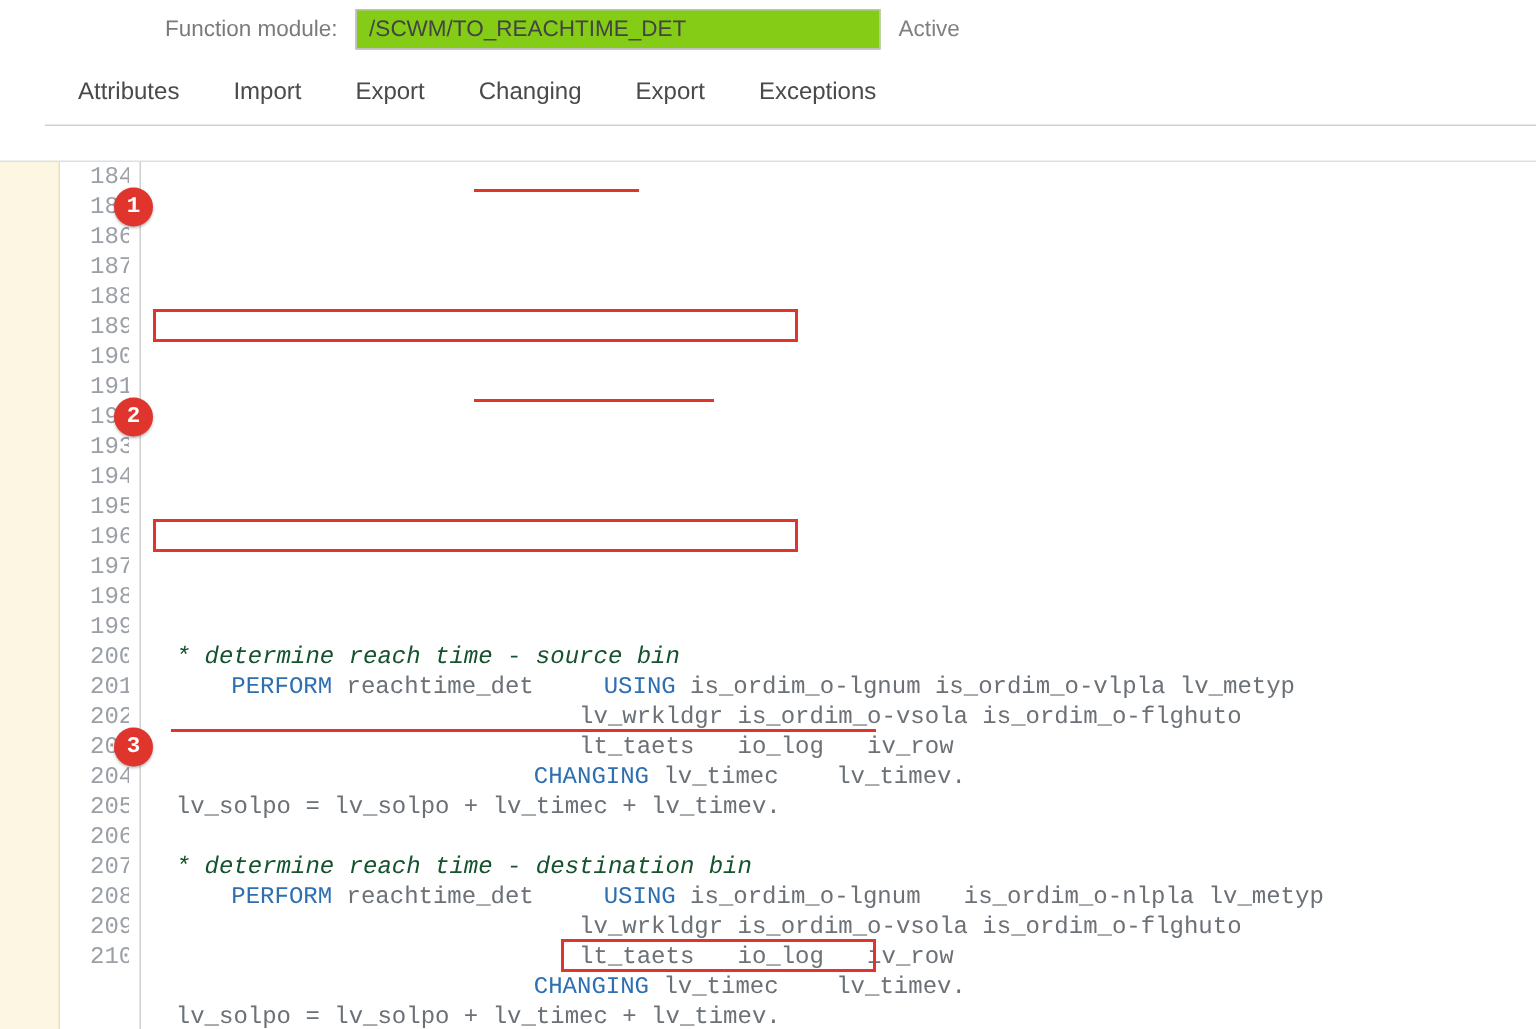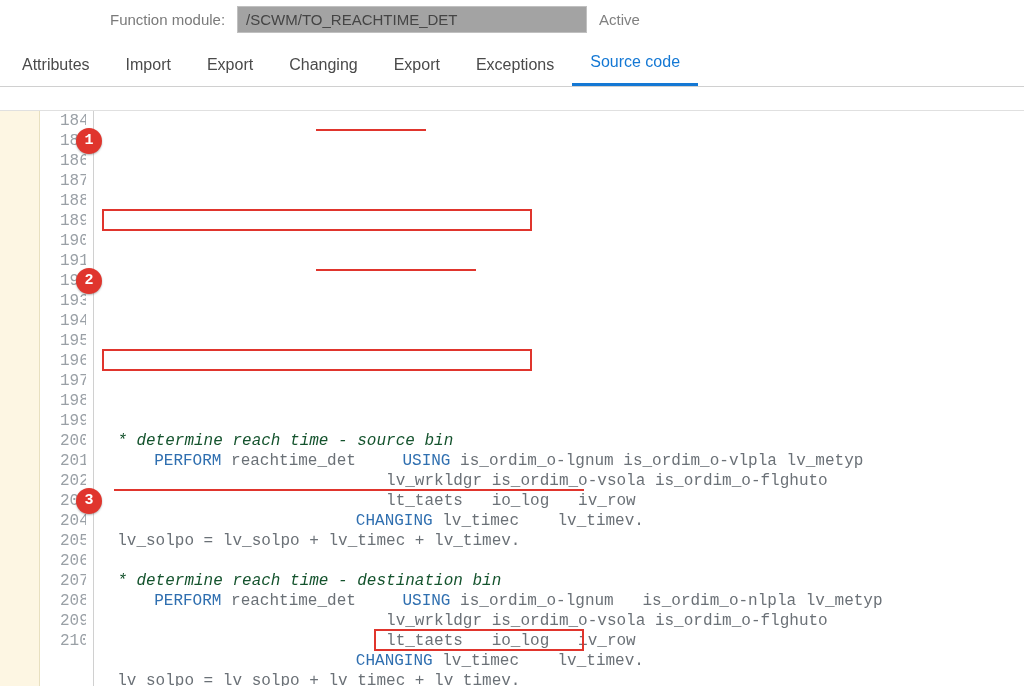--- a/index.html
+++ b/index.html
@@ -1,25 +1,25 @@
 <!DOCTYPE html>
 <html><head>
 <meta charset="utf-8">
 <style>
   * { box-sizing: border-box; margin: 0; padding: 0; }
   html, body { width: 1024px; height: 686px; font-family: Arial, Helvetica, sans-serif; background: #fff; overflow: hidden; }
 
   
   .top-row { display: flex; align-items: center; padding: 6px 0 10px 110px; font-size: 15px; color: #7a7a7a; }
   .top-row .label { margin-right: 12px; }
-  .top-row .fm-input { border: 1px solid #c0c0c0; background: #a3a3a3; padding: 4px 8px; width: 350px; font-family: Arial; font-size: 15px; color: #444; }
+  .top-row .fm-input { border: 1px solid #c0c0c0; background: #84cc16; padding: 4px 8px; width: 350px; font-family: Arial; font-size: 15px; color: #444; }
   .top-row .status { margin-left: 12px; color: #808080; }
 
   
-  .tabs { display: flex; align-items: flex-end; border-bottom: 1px solid #d0d0d0; padding-left: 4px; font-size: 16px; color: #4a4a4a; }
+  .tabs { display: flex; border-bottom: 1px solid #d0d0d0; padding-left: 4px; font-size: 16px; color: #4a4a4a; margin-left: 30px; }
   .tabs .tab { padding: 10px 18px 12px 18px; cursor: pointer; }
   .tabs .tab.active { color: #1478d4; border-bottom: 3px solid #1478d4; }
 
   
   .spacer { height: 24px; background: #fff; box-shadow: inset 0 -1px 0 #e0e0e0; }
 
   
   .code-wrap { display: flex; font-family: "Courier New", monospace; font-size: 16px; line-height: 20px; color: #6c757d; position: relative; }
   .left-gutter { width: 40px; background: #fdf6e3; border-right: 1px solid #e8e0c0; }
   .lineno-col { width: 46px; text-align: right; padding-right: 6px; color: #9aa0a6; background: #fff; user-select: none; }
@@ -48,21 +48,20 @@
   <span class="status">Active</span>
 </div>
 
 <div class="tabs">
   <div class="tab">Attributes</div>
   <div class="tab">Import</div>
   <div class="tab">Export</div>
   <div class="tab">Changing</div>
   <div class="tab">Export</div>
   <div class="tab">Exceptions</div>
-  <div class="tab active">Source code</div>
 </div>
 
 <div class="spacer"></div>
 
 <div class="code-wrap" id="code-wrap">
   <div class="left-gutter"></div>
   <div class="lineno-col" id="lineno-col">
       <div class="lineno">184</div>
       <div class="lineno">185</div>
       <div class="lineno">186</div>

